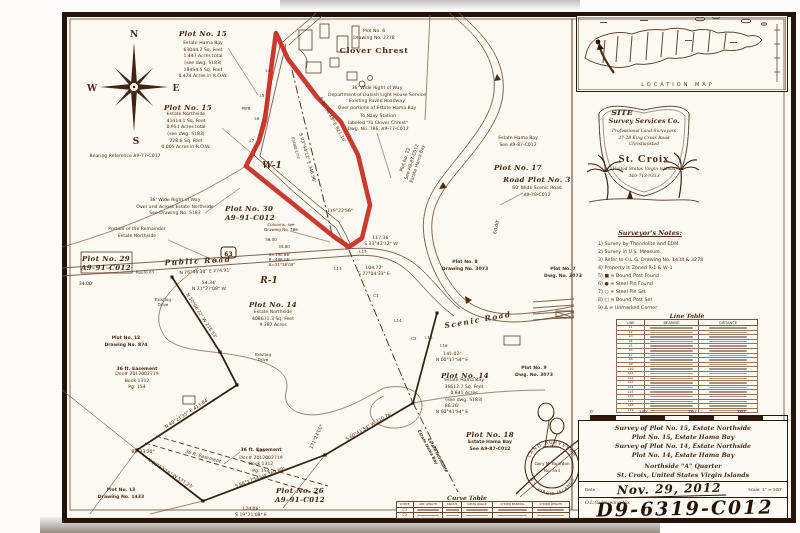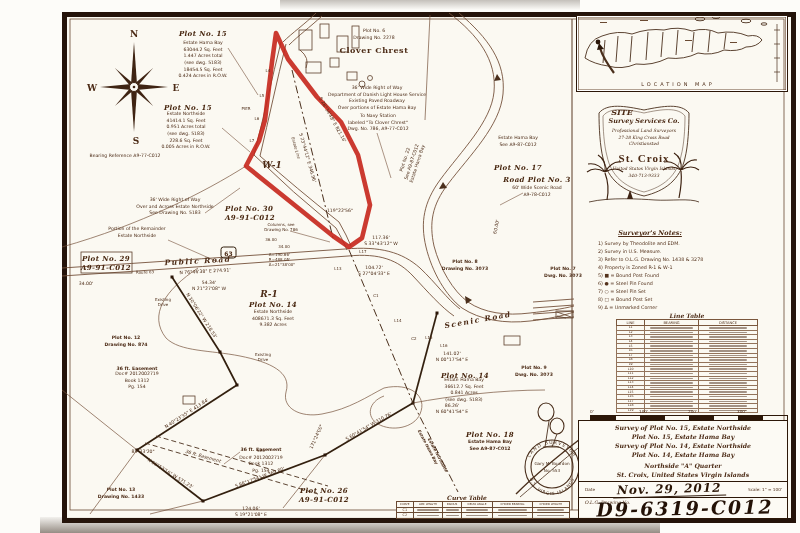--- a/index.html
+++ b/index.html
@@ -280,21 +280,21 @@
     <div class="lb ms" style="left:86px;top:284px;">34.00'</div>
     <div class="lb xs" style="left:284px;top:246px;">34.00</div>
     <div class="lb xs" style="left:271px;top:239px;">36.00</div>
     <div class="lb ms" style="left:205px;top:272px;transform:translate(-50%,-50%) rotate(-3deg);">N 76°46'38" E  274.91'</div>
     <div class="lb xs" style="left:282px;top:259px;text-align:left;">A=190.66'
 R=488.05'
 Δ=21°38'00"</div>
     <div class="lb ms" style="left:209px;top:286px;">54.34'
 N 21°27'08" W</div>
 
-    <div class="lb pt2" style="left:269px;top:294px;">R-1</div>
+    <div class="lb pt2" style="left:269px;top:280px;">R-1</div>
     <div class="lb pt" style="left:273px;top:304px;">Plot No. 14</div>
     <div class="lb bd" style="left:273px;top:319px;">Estate Northside
 408671.3 Sq. Feet
 9.382 Acres</div>
     <div class="lb xs" style="left:163px;top:302px;">Existing
 Drive</div>
     <div class="lb xs" style="left:263px;top:357px;">Existing
 Drive</div>
     <div class="lb bd" style="left:126px;top:342px;font-weight:bold;">Plot No. 12
 Drawing No. 874</div>
@@ -311,21 +311,21 @@
     <div class="lb bd" style="left:261px;top:461px;">See
 Doc# 2012002719
 Book 1312
 Pg. 154</div>
     <div class="lb ms" style="left:170px;top:474px;transform:translate(-50%,-50%) rotate(32deg);">N 58°53'16" W  571.23'</div>
     <div class="lb ms" style="left:260px;top:478px;transform:translate(-50%,-50%) rotate(-20deg);">S 88°17'54" W  369.80'</div>
     <div class="lb bd" style="left:121px;top:494px;font-weight:bold;">Plot No. 13
 Drawing No. 1433</div>
     <div class="lb ms" style="left:251px;top:512px;">124.06'
 S 19°21'08" E</div>
-    <div class="lb pt" style="left:324px;top:495px;">Plot No. 26
+    <div class="lb pt" style="left:300px;top:495px;">Plot No. 26
 A9-91-C012</div>
 
     <div class="lb ms" style="left:369px;top:427px;transform:translate(-50%,-50%) rotate(-30deg);">S 60°41'54" W  310.76'</div>
     <div class="lb ms" style="left:317px;top:437px;transform:translate(-50%,-50%) rotate(-65deg);">171°24'00"</div>
     <div class="lb ms" style="left:452px;top:409px;">86.26'
 N 60°41'54" E</div>
     <div class="lb xs" style="left:428px;top:447px;transform:translate(-50%,-50%) rotate(62deg);font-style:italic;font-weight:bold;">Estate Hama Bay</div>
     <div class="lb xs" style="left:438px;top:455px;transform:translate(-50%,-50%) rotate(62deg);font-style:italic;font-weight:bold;">Estate Northside</div>
     <div class="lb pt" style="left:490px;top:434px;">Plot No. 18</div>
     <div class="lb bd" style="left:490px;top:446px;font-weight:bold;">Estate Hama Bay

